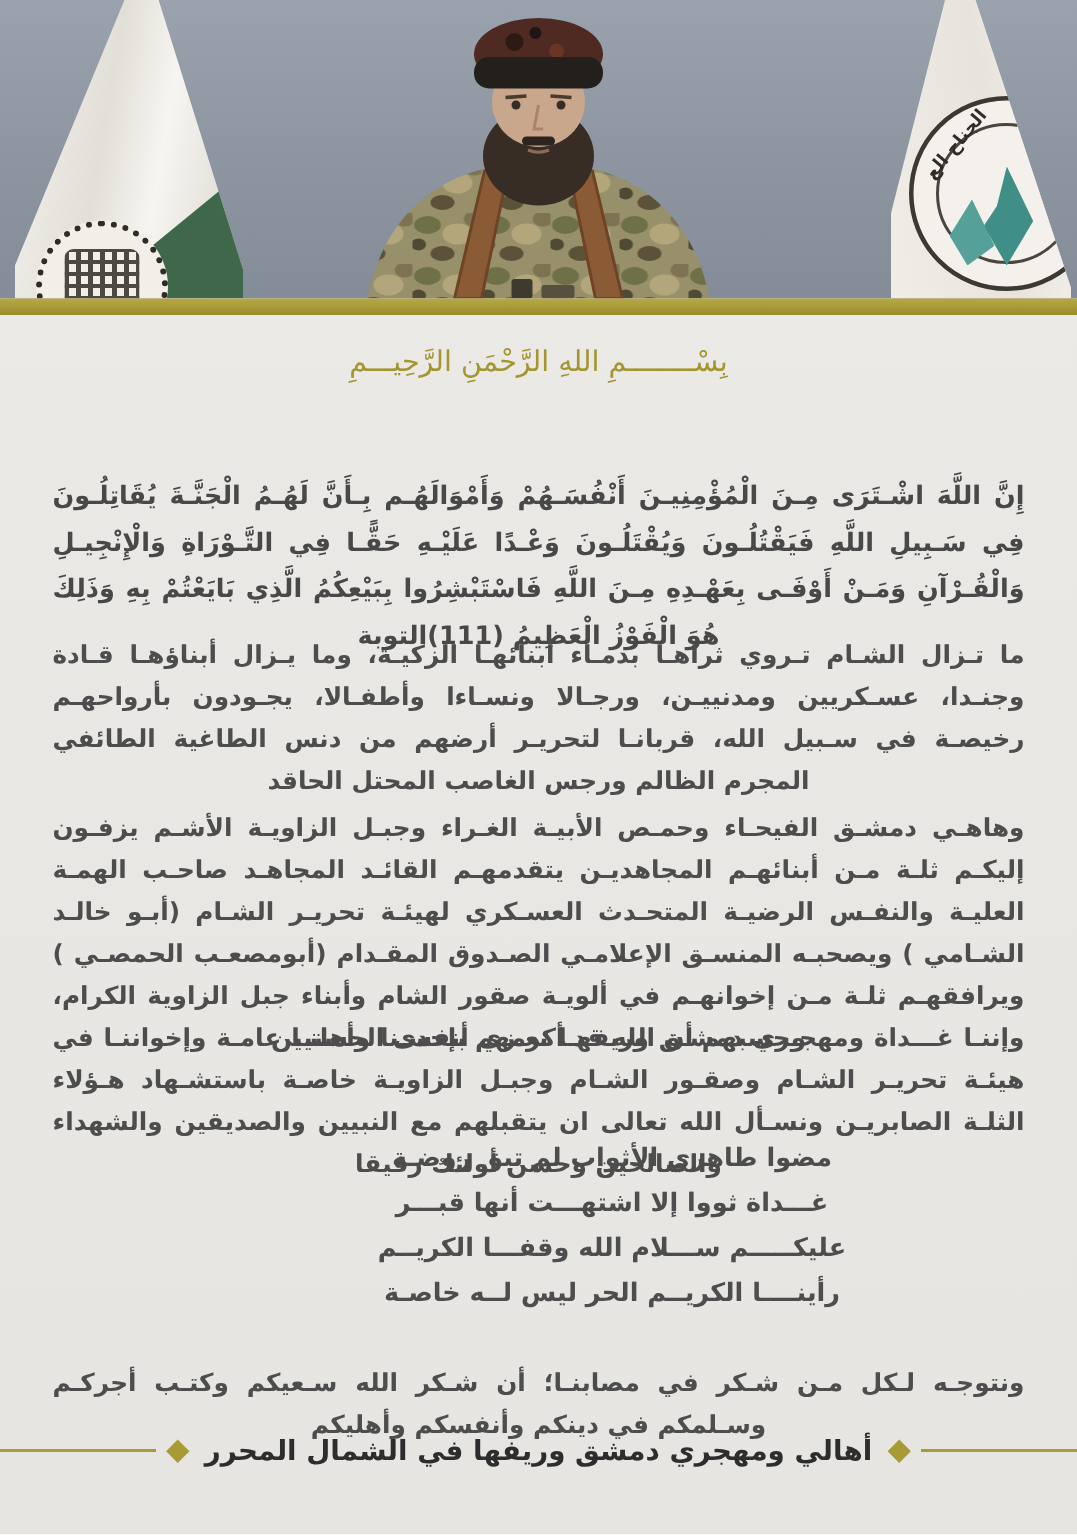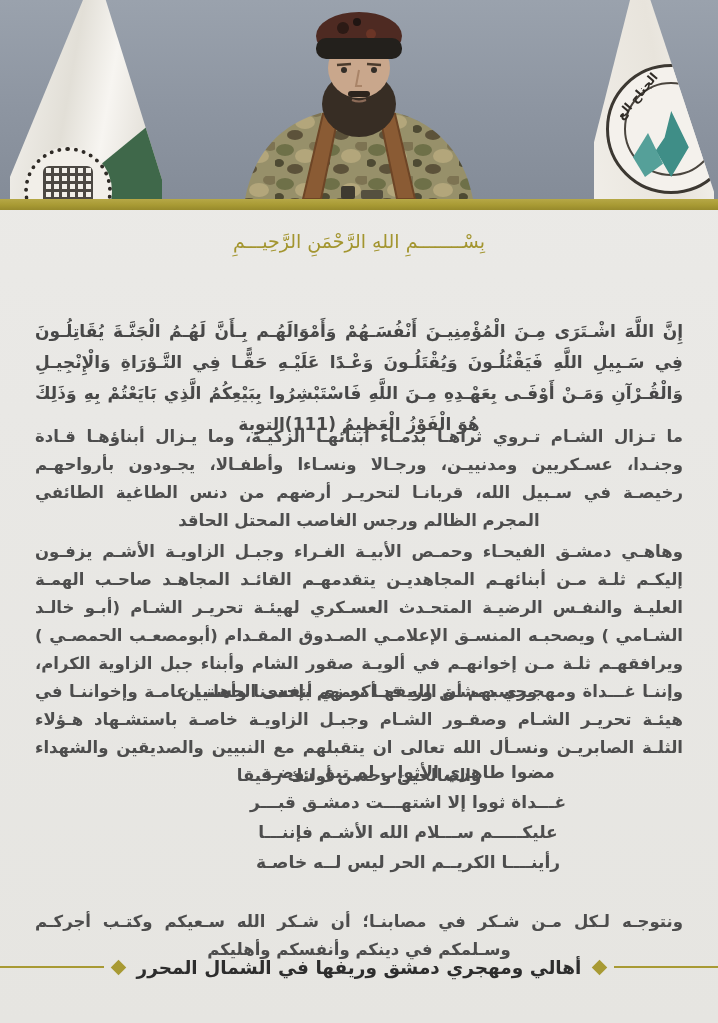--- a/index.html
+++ b/index.html
@@ -197,22 +197,22 @@
   <p class="para para-verse">إِنَّ اللَّهَ اشْـتَرَى مِـنَ الْمُؤْمِنِيـنَ أَنْفُسَـهُمْ وَأَمْوَالَهُـم بِـأَنَّ لَهُـمُ الْجَنَّـةَ يُقَاتِلُـونَ فِي سَـبِيلِ اللَّهِ فَيَقْتُلُـونَ وَيُقْتَلُـونَ وَعْـدًا عَلَيْـهِ حَقًّـا فِي التَّـوْرَاةِ وَالْإِنْجِيـلِ وَالْقُـرْآنِ وَمَـنْ أَوْفَـى بِعَهْـدِهِ مِـنَ اللَّهِ فَاسْتَبْشِرُوا بِبَيْعِكُمُ الَّذِي بَايَعْتُمْ بِهِ وَذَلِكَ هُوَ الْفَوْزُ الْعَظِيمُ (111)التوبة</p>
 
   <p class="para para-sham">ما تـزال الشـام تـروي ثراهـا بدمـاء أبنائهـا الزكيـة، وما يـزال أبناؤهـا قـادة وجنـدا، عسـكريين ومدنييـن، ورجـالا ونسـاءا وأطفـالا، يجـودون بأرواحهـم رخيصـة في سـبيل الله، قربانـا لتحريـر أرضهم من دنس الطاغية الطائفي المجرم الظالم ورجس الغاصب المحتل الحاقد</p>
 
   <p class="para para-procession">وهاهـي دمشـق الفيحـاء وحمـص الأبيـة الغـراء وجبـل الزاويـة الأشـم يزفـون إليكـم ثلـة مـن أبنائهـم المجاهديـن يتقدمهـم القائـد المجاهـد صاحـب الهمـة العليـة والنفـس الرضيـة المتحـدث العسـكري لهيئـة تحريـر الشـام (أبـو خالـد الشـامي ) ويصحبـه المنسـق الإعلامـي الصـدوق المقـدام (أبومصعـب الحمصـي ) ويرافقهـم ثلـة مـن إخوانهـم في ألويـة صقور الشام وأبناء جبل الزاوية الكرام، وحسبهم أن الله قد أكرمهم بإحدى الحسنيين</p>
 
   <p class="para para-condolence">وإننـا غـــداة ومهجـري دمشـق وريفهـا نعـزي أنفسـنا وأهلنـا عامـة وإخواننـا في هيئـة تحريـر الشـام وصقـور الشـام وجبـل الزاويـة خاصـة باستشـهاد هـؤلاء الثلـة الصابريـن ونسـأل الله تعالى ان يتقبلهم مع النبيين والصديقين والشهداء والصالحين وحسن أولئك رفيقا</p>
 
   <div class="poem">
     <div>مضوا طاهري الأثواب لم تبق روضـة</div>
-    <div>غـــداة ثووا إلا اشتهـــت دمشـق قبـــر</div>
-    <div>عليكـــــم ســـلام الله الأشـم فإننـــا</div>
+    <div>غـــداة ثووا إلا اشتهـــت أنها قبـــر</div>
+    <div>عليكـــــم ســـلام الله وقفـــا الكريــم</div>
     <div>رأينــــا الكريــم الحر ليس لــه خاصـة</div>
   </div>
 
   <p class="para para-thanks">ونتوجـه لـكل مـن شـكر في مصابنـا؛ أن شـكر الله سـعيكم وكتـب أجركـم وسـلمكم في دينكم وأنفسكم وأهليكم</p>
 
   <div class="signature-row">
     <div class="sig-rule"></div>
     <div class="sig-diamond"></div>
     <div class="sig-text">أهالي ومهجري دمشق وريفها في الشمال المحرر</div>
     <div class="sig-diamond"></div>

